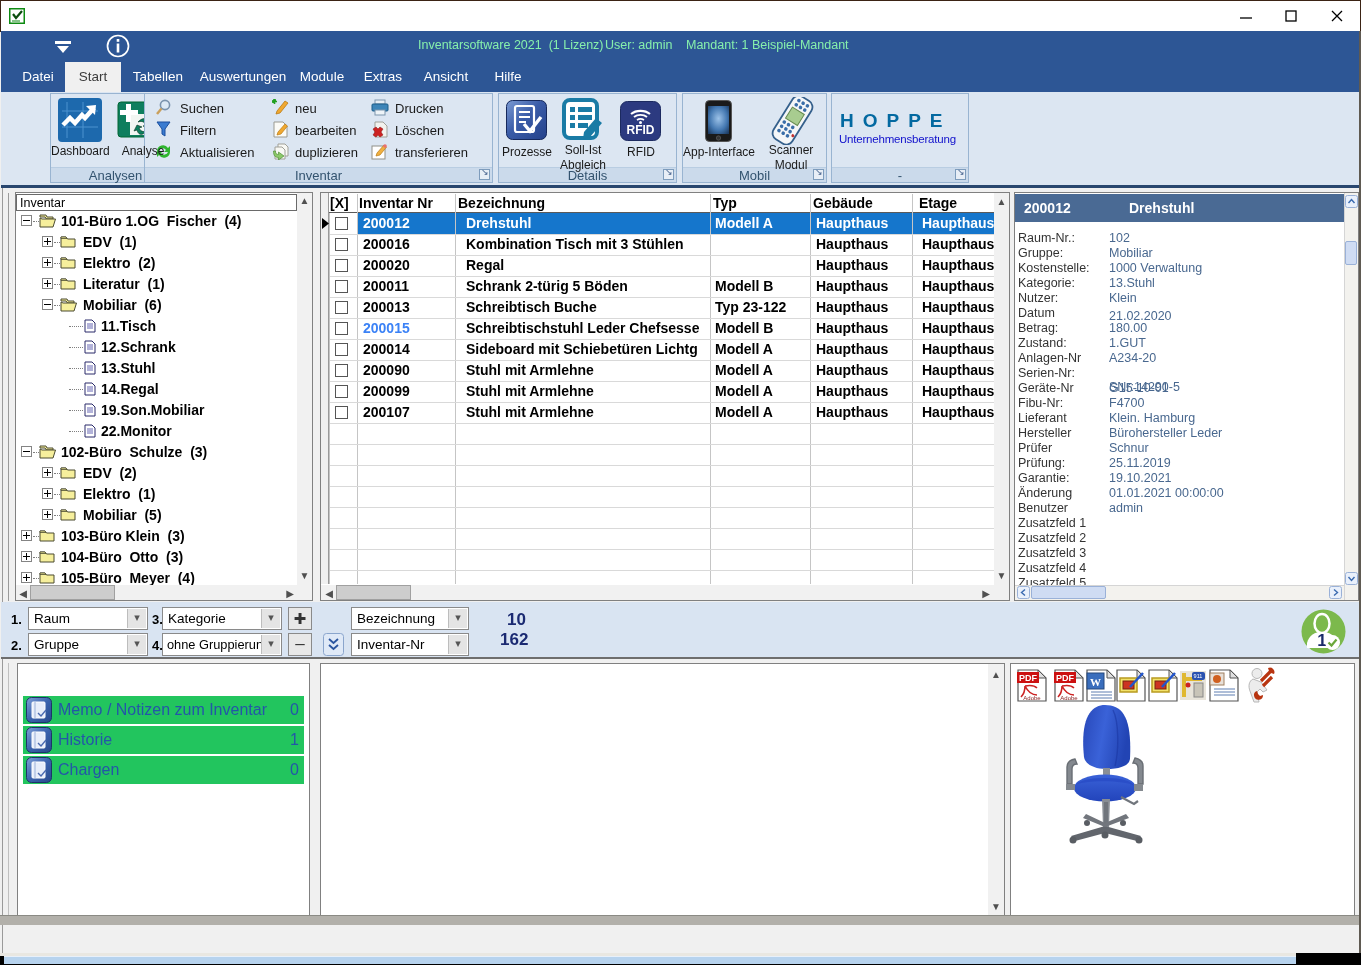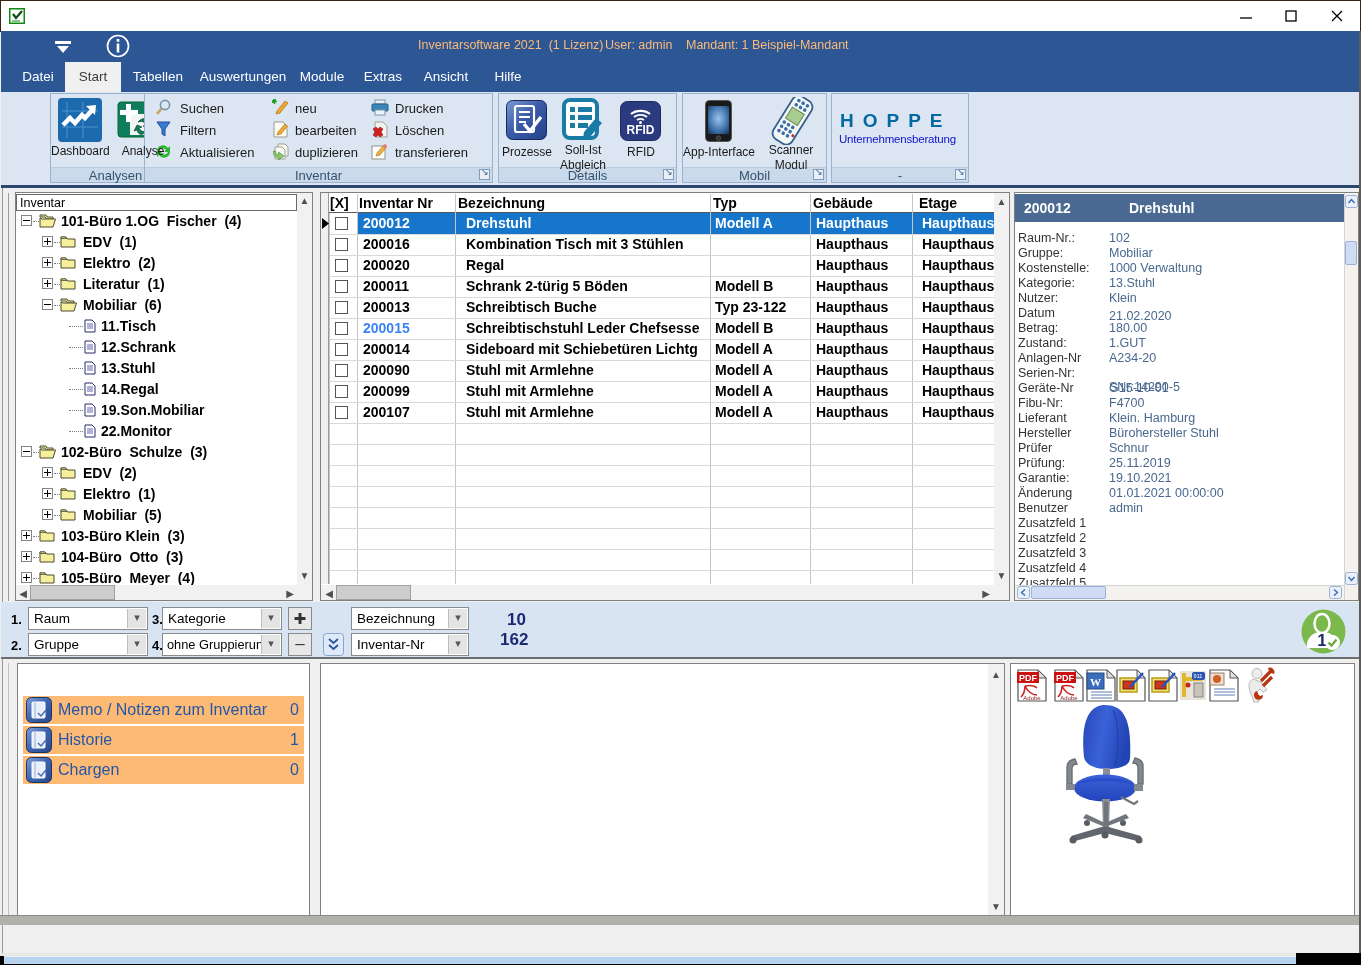--- a/index.html
+++ b/index.html
@@ -6,21 +6,21 @@
 html,body { width:1361px; height:965px; overflow:hidden; }
 body { font-family:"Liberation Sans", sans-serif; background:#000; }
 #win { position:absolute; left:0; top:0; width:1361px; height:965px; background:#f0f0f0; }
 .abs { position:absolute; }
 
 #titlebar { position:absolute; left:0; top:0; width:1361px; height:31px; background:#fff; border-top:1px solid #3b2314; }
 #titlebar .brd-l { position:absolute; left:0; top:0; width:1px; height:31px; background:#3b2314; }
 #titlebar .brd-r { position:absolute; right:0; top:0; width:1px; height:31px; background:#3b2314; }
 
 #bluebar { position:absolute; left:1px; top:31px; width:1359px; height:61px; background:#2d5695; }
-#bluebar .apptitle { position:absolute; top:7px; color:#fdba74; font-size:12.5px; }
+#bluebar .apptitle { position:absolute; top:7px; color:#86efac; font-size:12.5px; }
 .tab { position:absolute; top:31px; height:30px; line-height:30px; color:#fff; font-size:13.5px; text-align:center; }
 .tab.active { background:#f0f0f0; color:#3c3c3c; }
 
 #ribbon { position:absolute; left:1px; top:92px; width:1359px; height:93px; background:#dce6f2; }
 #ribbon-border { position:absolute; left:1px; top:185px; width:1359px; height:3px; background:#29476f; }
 .group { position:absolute; top:1px; height:90px; border:1px solid #99b4d1; background:#dce6f2; }
 .group .strip { position:absolute; left:0; bottom:0; width:100%; height:15px; background:#cbdaeb; border-top:1px solid #b9cde2; color:#33536f; font-size:13px; text-align:center; line-height:15px; }
 .group .launch { position:absolute; right:2px; bottom:2px; width:11px; height:11px; border:1px solid #7e9cbc; background:#e8eef6; }
 .group .launch:after { content:"\2198"; position:absolute; left:1px; top:-3px; font-size:9px; color:#44618c; }
 .biglabel { position:absolute; font-size:12px; color:#1a1a1a; text-align:center; z-index:3; line-height:15px; }
@@ -48,21 +48,21 @@
 #filterbar { position:absolute; left:1px; top:602px; width:1359px; height:57px; background:#d9e4f2; border-bottom:2px solid #6e6e6e; }
 .combo { position:absolute; height:23px; background:#fff; border:1px solid #8a8a8a; font-size:13.5px; color:#000; line-height:21px; padding-left:5px; }
 .combo .btn { position:absolute; right:1px; top:1px; width:19px; height:19px; background:#e4e4e4; border-left:1px solid #bdbdbd; text-align:center; line-height:17px; color:#555; font-size:11px; }
 .numlbl { position:absolute; font-weight:bold; font-size:13px; color:#000; }
 .bignum { position:absolute; font-weight:bold; font-size:17px; color:#1b2a72; }
 
 .bpanel { position:absolute; background:#fff; border:1px solid #808080; }
 #bleft { left:17px; top:663px; width:293px; height:253px; }
 #bmid  { left:320px; top:663px; width:685px; height:253px; }
 #bright{ left:1010px; top:663px; width:345px; height:253px; }
-.brow { position:absolute; left:5px; width:281px; height:28px; background:#fdba74; }
+.brow { position:absolute; left:5px; width:281px; height:28px; background:#22c55e; }
 .brow .t { position:absolute; left:35px; top:5px; font-size:16px; color:#2456a8; }
 .brow .c { position:absolute; right:5px; top:5px; font-size:16px; color:#2456a8; }
 #mono { position:absolute; left:6px; top:4px; font-family:"Liberation Mono", monospace; font-size:13.2px; font-weight:bold; color:#4a6a9e; line-height:16.3px; white-space:pre; }
 
 #grayband { position:absolute; left:0; top:915px; width:1361px; height:10px; background:#b2b0aa; border-top:1px solid #8a8a84; }
 #statusbar { position:absolute; left:0; top:963px; width:1361px; height:28px; background:#f1efe9; font-size:13px; color:#000000; }
 .sfield { position:absolute; top:3px; height:21px; border:1px solid; border-color:#9a9a94 #fff #fff #9a9a94; }
 
 #taskstrip { position:absolute; left:0; top:953px; width:1361px; height:12px; background:#000; }
 #taskstrip .bluebarr { position:absolute; left:4px; top:3px; width:1292px; height:8px; background:#b7d3ee; border-top:1px solid #e8f0fa; }
@@ -613,21 +613,21 @@
 <div class="dval" style="left:94px;top:158px;">A234-20</div>
 <div class="dlbl" style="left:3px;top:173px;">Serien-Nr:</div>
 <div class="dval" style="left:94px;top:187px;">SNr:14290-5</div>
 <div class="dlbl" style="left:3px;top:188px;">Geräte-Nr</div>
 <div class="dval" style="left:94px;top:188px;">G15-10-01</div>
 <div class="dlbl" style="left:3px;top:203px;">Fibu-Nr:</div>
 <div class="dval" style="left:94px;top:203px;">F4700</div>
 <div class="dlbl" style="left:3px;top:218px;">Lieferant</div>
 <div class="dval" style="left:94px;top:218px;">Klein. Hamburg</div>
 <div class="dlbl" style="left:3px;top:233px;">Hersteller</div>
-<div class="dval" style="left:94px;top:233px;">Bürohersteller Stuhl</div>
+<div class="dval" style="left:94px;top:233px;">Bürohersteller Leder</div>
 <div class="dlbl" style="left:3px;top:248px;">Prüfer</div>
 <div class="dval" style="left:94px;top:248px;">Schnur</div>
 <div class="dlbl" style="left:3px;top:263px;">Prüfung:</div>
 <div class="dval" style="left:94px;top:263px;">25.11.2019</div>
 <div class="dlbl" style="left:3px;top:278px;">Garantie:</div>
 <div class="dval" style="left:94px;top:278px;">19.10.2021</div>
 <div class="dlbl" style="left:3px;top:293px;">Änderung</div>
 <div class="dval" style="left:94px;top:293px;">01.01.2021 00:00:00</div>
 <div class="dlbl" style="left:3px;top:308px;">Benutzer</div>
 <div class="dval" style="left:94px;top:308px;">admin</div>

